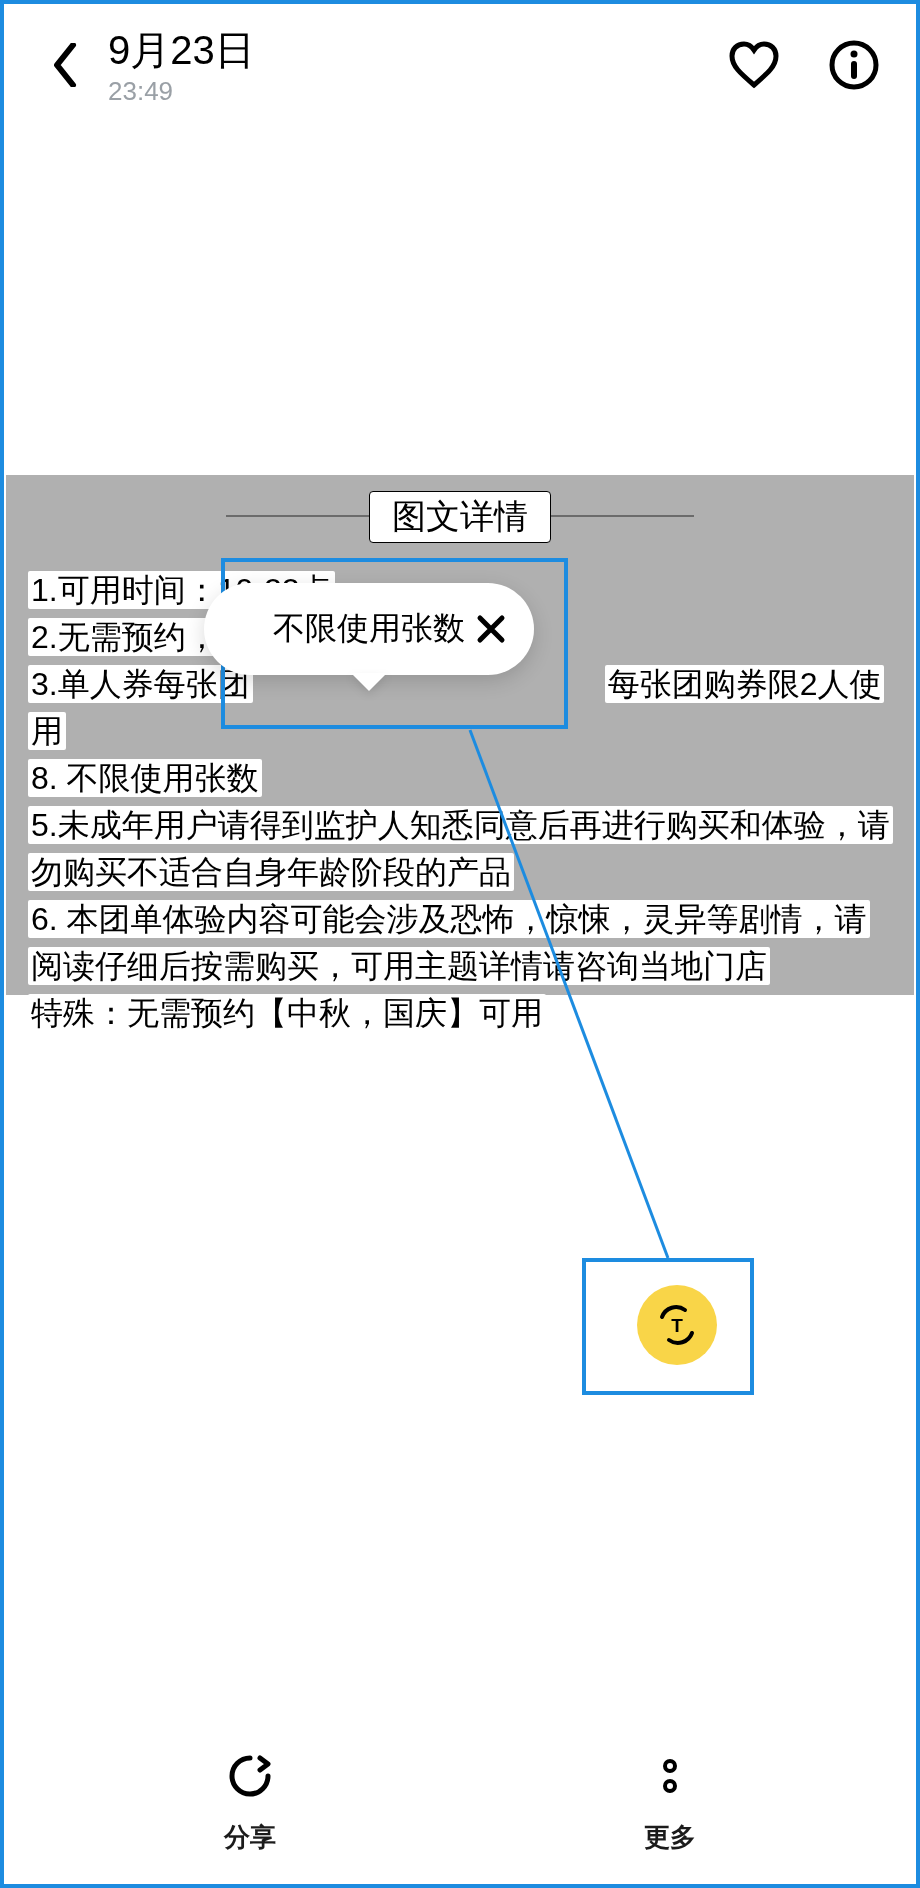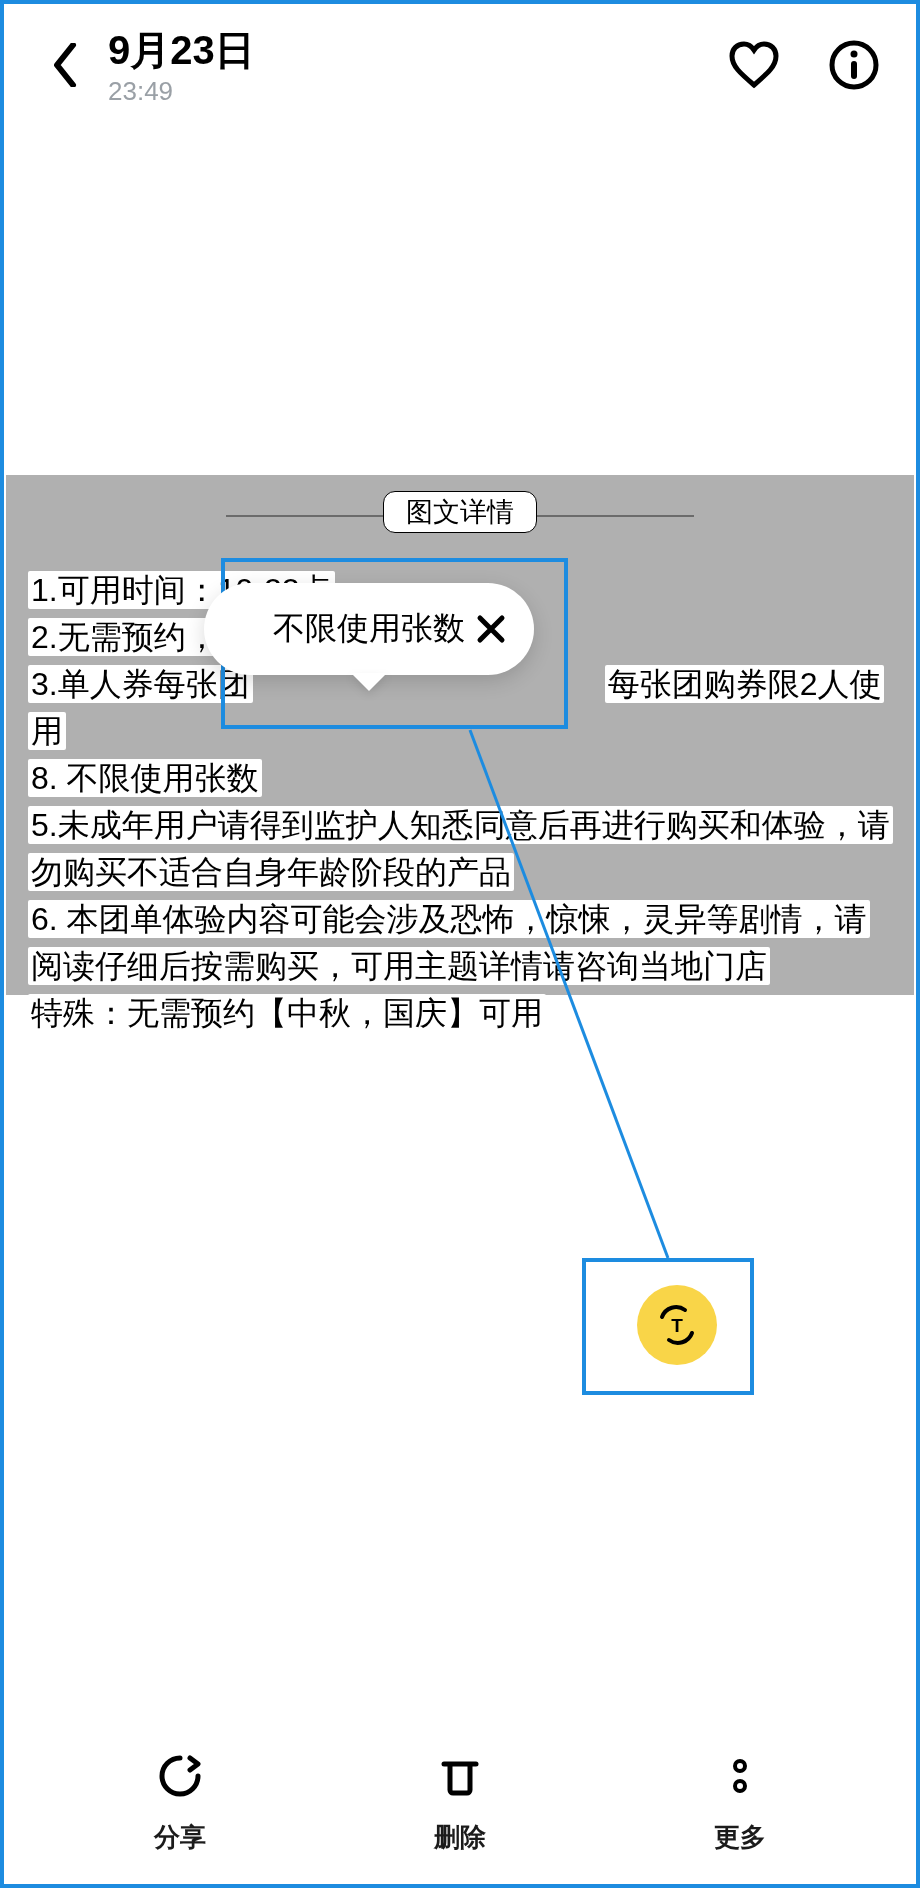--- a/index.html
+++ b/index.html
@@ -4,28 +4,28 @@
 <style>
   * { box-sizing: border-box; margin: 0; padding: 0; }
   html, body { width: 920px; height: 1888px; background: #fff; font-family: -apple-system, "PingFang SC", "Microsoft YaHei", sans-serif; overflow: hidden; position: relative; }
   .frame { position: absolute; inset: 0; border: 4px solid #1d8ce0; }
 
   
   .header { position: absolute; top: 20px; left: 0; right: 0; height: 90px; display: flex; align-items: center; padding: 0 40px; }
   .back-chevron { width: 50px; height: 50px; display: flex; align-items: center; justify-content: center; }
   .back-chevron svg { width: 28px; height: 44px; }
   .date-block { margin-left: 18px; }
-  .date-title { font-size: 40px; font-weight: 700; color: #000; }
+  .date-title { font-size: 40px; font-weight: 400; color: #000; }
   .date-time { font-size: 26px; color: #9aa0a6; margin-top: -2px; }
   .hdr-right { margin-left: auto; display: flex; align-items: center; gap: 48px; }
   .hdr-icon svg { width: 52px; height: 52px; display: block; }
 
   
   .image-area { position: absolute; left: 6px; right: 6px; top: 475px; height: 520px; background: #b0b0b0; }
-  .title-chip { position: absolute; top: 16px; left: 50%; transform: translateX(-50%); background: #fff; border: 1px solid #000; border-radius: 12px; padding: 2px 22px; font-size: 27px; font-weight: 500; color: #000; z-index: 2;}
+  .title-chip { position: absolute; top: 16px; left: 50%; transform: translateX(-50%); background: #fff; border: 1px solid #000; border-radius: 4px; padding: 2px 22px; font-size: 34px; font-weight: 500; color: #000; z-index: 2;}
   .title-line { position: absolute; top: 40px; left: 220px; right: 220px; height: 2px; background: #6b6b6b; z-index:1; }
 
   .text-body { position: absolute; left: 22px; right: 22px; top: 92px; font-size: 32px; line-height: 47px; color: #000; }
   .text-body span.hl { background: #fff; padding: 1px 3px; border-radius: 2px; box-decoration-break: clone; -webkit-box-decoration-break: clone; }
 
   
   .blue-box-1 { position: absolute; border: 4px solid #1d8ce0; left: 221px; top: 558px; width: 347px; height: 171px; z-index: 10; pointer-events: none; }
   
   .blue-box-2 { position: absolute; border: 4px solid #1d8ce0; left: 582px; top: 1258px; width: 172px; height: 137px; z-index: 10; pointer-events: none; }
   
@@ -120,25 +120,18 @@
 <div class="toolbar">
   <div class="tb-item">
     <svg viewBox="0 0 48 48">
         <path d="M24 6 A18 18 0 1 0 42 24" fill="none" stroke="#000" stroke-width="5" stroke-linecap="round"></path>
         <path d="M34 6 L42 12 L34 18" fill="none" stroke="#000" stroke-width="5" stroke-linecap="round" stroke-linejoin="round"></path>
       </svg>
     <div class="lbl">分享</div>
   </div>
   <div class="tb-item">
     <svg viewBox="0 0 48 48">
-        <path d="M8 12 H40" stroke="#000" stroke-width="5" stroke-linecap="round"></path>
-        <path d="M14 12 V38 A3 3 0 0 0 17 41 H31 A3 3 0 0 0 34 38 V12" fill="none" stroke="#000" stroke-width="5"></path>
-      </svg>
-    <div class="lbl">删除</div>
-  </div>
-  <div class="tb-item">
-    <svg viewBox="0 0 48 48">
         <circle cx="24" cy="14" r="5" fill="none" stroke="#000" stroke-width="4"></circle>
         <circle cx="24" cy="34" r="5" fill="none" stroke="#000" stroke-width="4"></circle>
       </svg>
     <div class="lbl">更多</div>
   </div>
 </div>
 
 </body></html>

